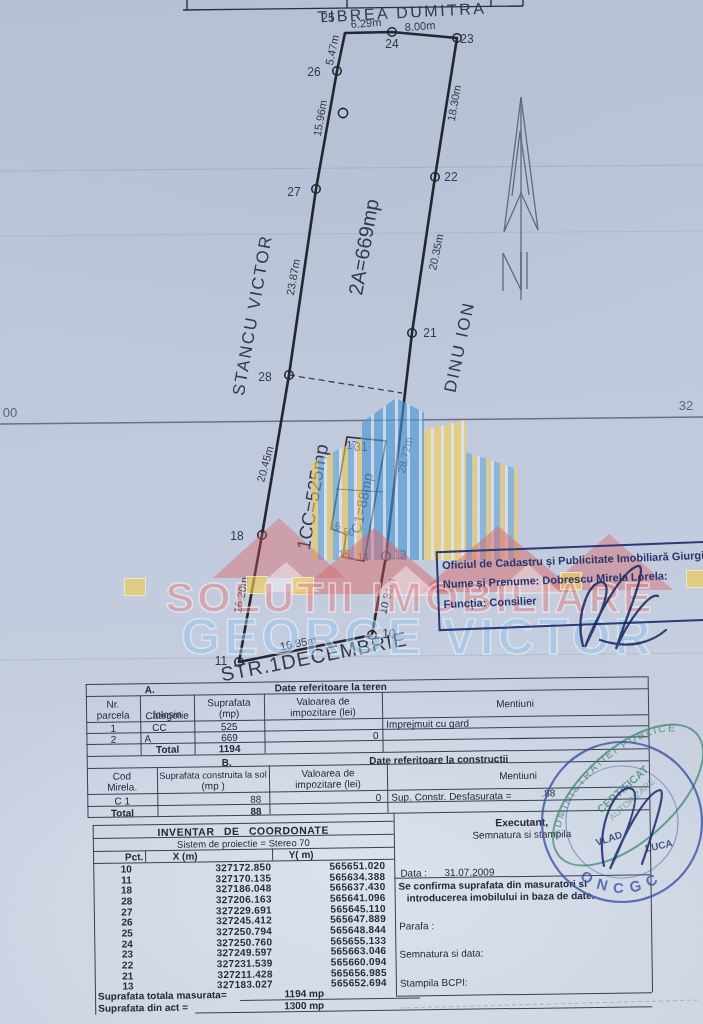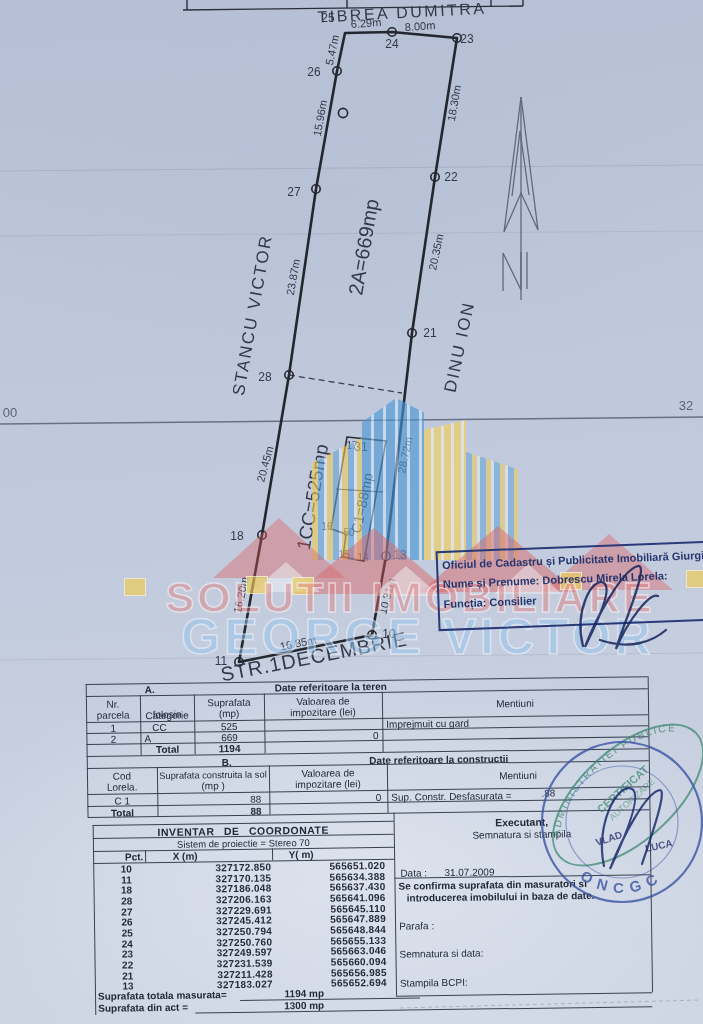--- a/index.html
+++ b/index.html
@@ -105,21 +105,21 @@
   <div class="lbl" style="left:451px;top:177px;font-size:12px">22</div>
   <div class="lbl" style="left:430px;top:333px;font-size:12px">21</div>
   <div class="lbl" style="left:265px;top:377px;font-size:12px">28</div>
   <div class="lbl" style="left:237px;top:536px;font-size:12px">18</div>
   <div class="lbl" style="left:400px;top:555px;font-size:12px">13</div>
   <div class="lbl" style="left:389px;top:634px;font-size:12px">10</div>
   <div class="lbl" style="left:221px;top:661px;font-size:12px">11</div>
 
   <div class="lbl" style="left:352px;top:445px;font-size:10px">17</div>
   <div class="lbl" style="left:361px;top:447px;font-size:12px">31</div>
-  <div class="lbl" style="left:327px;top:526px;font-size:10px">16</div>
+  <div class="lbl" style="left:335px;top:526px;font-size:10px">16</div>
   <div class="lbl" style="left:349px;top:532px;font-size:10px">50</div>
   <div class="lbl" style="left:344px;top:554px;font-size:10px">15</div>
   <div class="lbl" style="left:363px;top:557px;font-size:10px">14</div>
 
   <div class="lbl" style="left:366px;top:23px;font-size:11px;--r:-4deg">6.29m</div>
   <div class="lbl" style="left:420px;top:26px;font-size:11px;--r:-4deg">8.00m</div>
   <div class="lbl" style="left:332px;top:50px;font-size:11px;--r:-78deg">5.47m</div>
   <div class="lbl" style="left:320px;top:118px;font-size:11px;--r:-80deg">15.96m</div>
   <div class="lbl" style="left:293px;top:277px;font-size:11px;--r:-80deg">23.87m</div>
   <div class="lbl" style="left:265px;top:464px;font-size:11px;--r:-75deg">20.45m</div>
@@ -211,21 +211,21 @@
     <span class="fc c" style="left:0;top:52px;width:54px">2</span>
     <span class="fc" style="left:58px;top:52px">A</span>
     <span class="fc c" style="left:108px;top:52px;width:70px">669</span>
     <span class="fc r" style="left:178px;top:52px;width:114px">0</span>
     <span class="fc c b" style="left:54px;top:63px;width:54px">Total</span>
     <span class="fc c b" style="left:108px;top:63px;width:70px">1194</span>
 
     <span class="fc c b" style="left:70px;top:77px;width:140px">B.</span>
     <span class="fc c b" style="left:262px;top:77px;width:180px">Date referitoare la constructii</span>
     <span class="fc c" style="left:0;top:89px;width:70px">Cod</span>
-    <span class="fc c" style="left:0;top:100px;width:70px">Lorela.</span>
+    <span class="fc c" style="left:0;top:100px;width:70px">Mirela.</span>
     <span class="fc c s9" style="left:70px;top:90px;width:112px;overflow:hidden">Suprafata construita la sol</span>
     <span class="fc c" style="left:70px;top:100px;width:112px">(mp )</span>
     <span class="fc c" style="left:182px;top:89px;width:118px">Valoarea de</span>
     <span class="fc c" style="left:182px;top:100px;width:118px">impozitare (lei)</span>
     <span class="fc c" style="left:300px;top:94px;width:262px">Mentiuni</span>
     <span class="fc c" style="left:0;top:114px;width:70px">C 1</span>
     <span class="fc r" style="left:70px;top:114px;width:104px">88</span>
     <span class="fc r" style="left:182px;top:114px;width:112px">0</span>
     <span class="fc" style="left:304px;top:114px">Sup. Constr. Desfasurata =</span>
     <span class="fc r" style="left:428px;top:112px;width:40px">.88</span>

